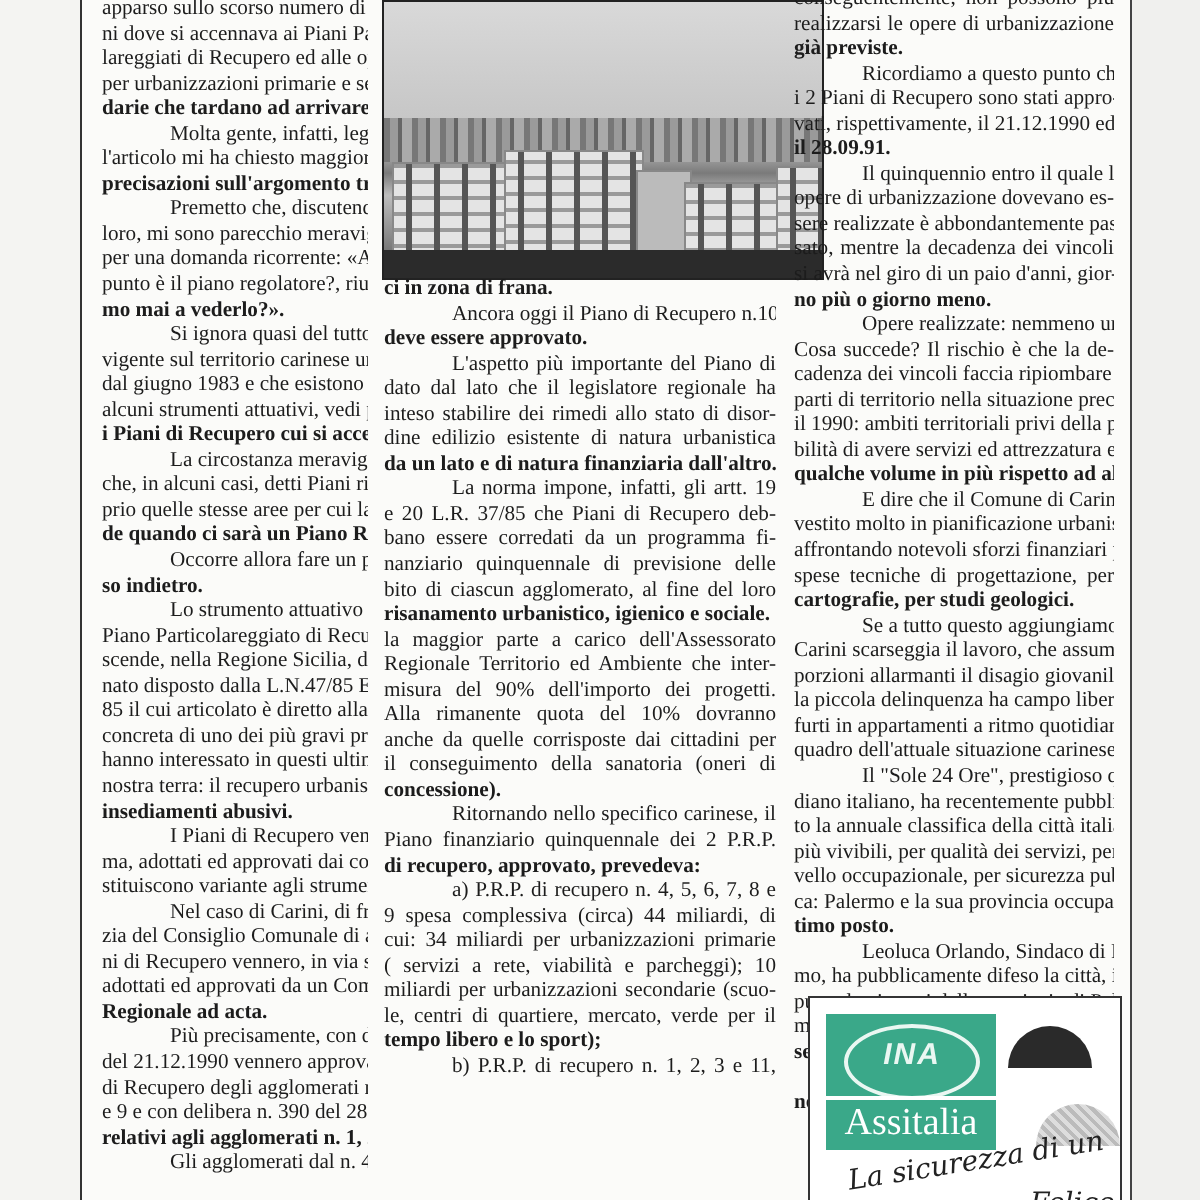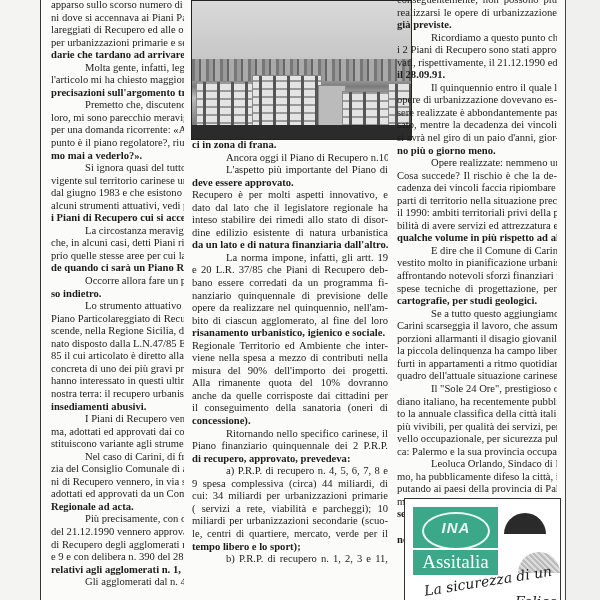--- a/index.html
+++ b/index.html
@@ -107,36 +107,34 @@
   <div class="bld win" style="left:60px;top:74px;width:68px;height:52px;"></div>
   <div class="bld" style="left:126px;top:84px;width:26px;height:44px;background:#bbb;"></div>
   <div class="bld win" style="left:150px;top:90px;width:52px;height:40px;"></div>
   <div class="bld win" style="left:196px;top:82px;width:24px;height:46px;"></div>
   <div class="ground"></div>
 </div>
 
 <div class="col col2" id="col2">
     <span class="line last">ci in zona di frana.</span>
     <span class="line ind">Ancora oggi il Piano di Recupero n.10</span>
+    <span class="line last">deve essere approvato.</span>
     <span class="line ind">L'aspetto più importante del Piano di</span>
-    <span class="line last">deve essere approvato.</span>
-    <span class="line">Recupero è per molti aspetti innovativo, e</span>
     <span class="line">dato dal lato che il legislatore regionale ha</span>
     <span class="line">inteso stabilire dei rimedi allo stato di disor-</span>
     <span class="line">dine edilizio esistente di natura urbanistica</span>
     <span class="line last">da un lato e di natura finanziaria dall'altro.</span>
     <span class="line ind">La norma impone, infatti, gli artt. 19</span>
     <span class="line">e 20 L.R. 37/85 che Piani di Recupero deb-</span>
     <span class="line">bano essere corredati da un programma fi-</span>
     <span class="line">nanziario quinquennale di previsione delle</span>
-    <span class="line">opere da realizzare nel quinquennio, nell'am-</span>
     <span class="line">bito di ciascun agglomerato, al fine del loro</span>
     <span class="line last">risanamento urbanistico, igienico e sociale.</span>
+    <span class="line">la maggior parte a carico dell'Assessorato</span>
     <span class="line">Regionale Territorio ed Ambiente che inter-</span>
-    <span class="line">viene nella spesa a mezzo di contributi nella</span>
     <span class="line">misura del 90% dell'importo dei progetti.</span>
     <span class="line">Alla rimanente quota del 10% dovranno</span>
     <span class="line">anche da quelle corrisposte dai cittadini per</span>
     <span class="line">il conseguimento della sanatoria (oneri di</span>
     <span class="line last">concessione).</span>
     <span class="line ind">Ritornando nello specifico carinese, il</span>
     <span class="line">Piano finanziario quinquennale dei 2 P.R.P.</span>
     <span class="line last">di recupero, approvato, prevedeva:</span>
     <span class="line ind">a) P.R.P. di recupero n. 4, 5, 6, 7, 8 e</span>
     <span class="line">9 spesa complessiva (circa) 44 miliardi, di</span>
@@ -179,20 +177,21 @@
     <span class="line">porzioni allarmanti il disagio giovanile, che</span>
     <span class="line">la piccola delinquenza ha campo libero ( leggi</span>
     <span class="line">furti in appartamenti a ritmo quotidiano), il</span>
     <span class="line">quadro dell'attuale situazione carinese risul-</span>
     <span class="line ind">Il "Sole 24 Ore", prestigioso quoti-</span>
     <span class="line">diano italiano, ha recentemente pubblica-</span>
     <span class="line">to la annuale classifica della città italiane</span>
     <span class="line">più vivibili, per qualità dei servizi, per li-</span>
     <span class="line">vello occupazionale, per sicurezza pubbli-</span>
     <span class="line">ca: Palermo e la sua provincia occupa l'ul-</span>
+    <span class="line last">timo posto.</span>
     <span class="line ind">Leoluca Orlando, Sindaco di Paler-</span>
     <span class="line">mo, ha pubblicamente difeso la città, im-</span>
     <span class="line">putando ai paesi della provincia di Paler-</span>
     <span class="line">mo il demerito per tale triste primato (....</span>
     <span class="line last">se leggiamo la classifica al contrario!).</span>
     <span class="line ind">Meditando sulla situazione di Carini</span>
     <span class="line last">non possiamo che dargli, per ora, ragione.</span>
     <span class="line sig">Pino Romano</span>
   </div>
 

